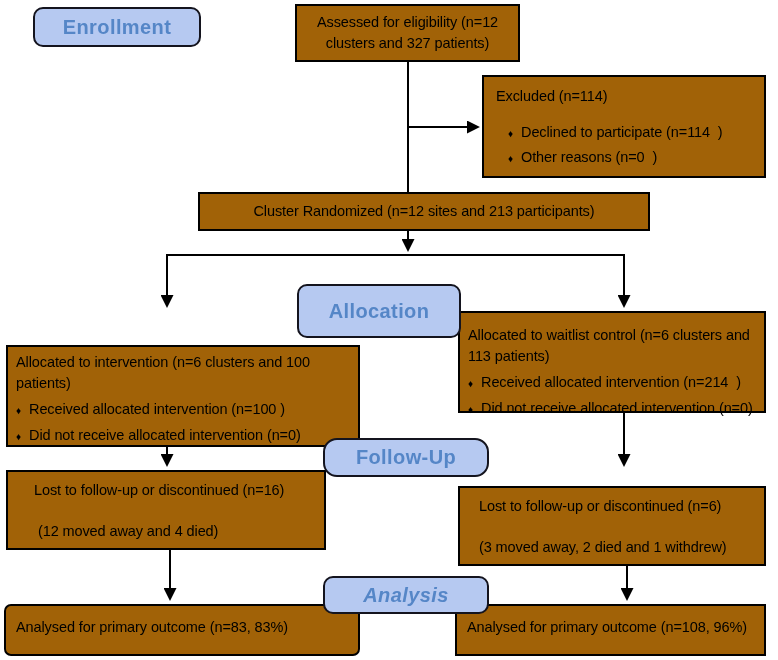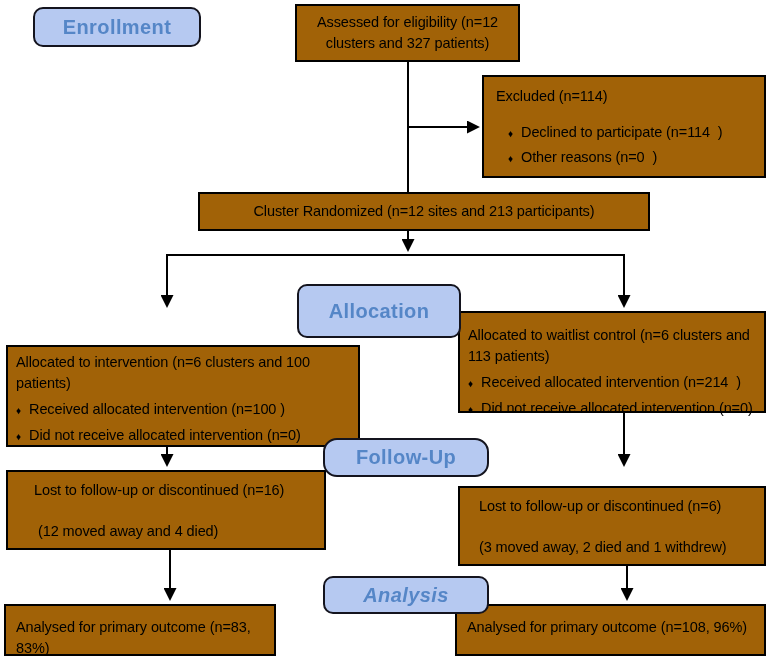--- a/index.html
+++ b/index.html
@@ -61,21 +61,21 @@
 
   #box-alloc-left  { left: 6px;   top: 311px; width: 354px; height: 102px; padding: 5px 8px; margin-top: 34px; }
   #box-alloc-right { left: 458px; top: 311px; width: 308px; height: 102px; padding: 12px 8px; }
   .alloc-bullets { margin-top: 3px; }
   .alloc-bullets .bullet-line { margin-top: 5px; }
 
   #box-lost-left  { left: 6px;   top: 470px; width: 320px; height: 80px; padding: 8px 26px; }
   #box-lost-right { left: 458px; top: 470px; width: 308px; height: 80px; padding: 8px 19px; margin-top: 16px; }
   .lost-detail { margin-top: 20px; }
 
-  #box-analysed-left  { left: 4px;   top: 604px; width: 272px; height: 52px; padding: 11px 10px; }
+  #box-analysed-left  { left: 4px;   top: 604px; width: 356px; height: 52px; padding: 11px 10px; border-radius: 7px; }
   #box-analysed-right { left: 455px; top: 604px; width: 311px; height: 52px; padding: 11px 10px; }
 </style>
 </head>
 <body>
 
 <div class="canvas">
 
   <svg class="connectors" width="778" height="660" viewBox="0 0 778 660" aria-hidden="true">
     <defs>
       <marker id="ah" viewBox="0 0 10 10" refX="8.5" refY="5" markerWidth="6.5" markerHeight="6.5" orient="auto">

